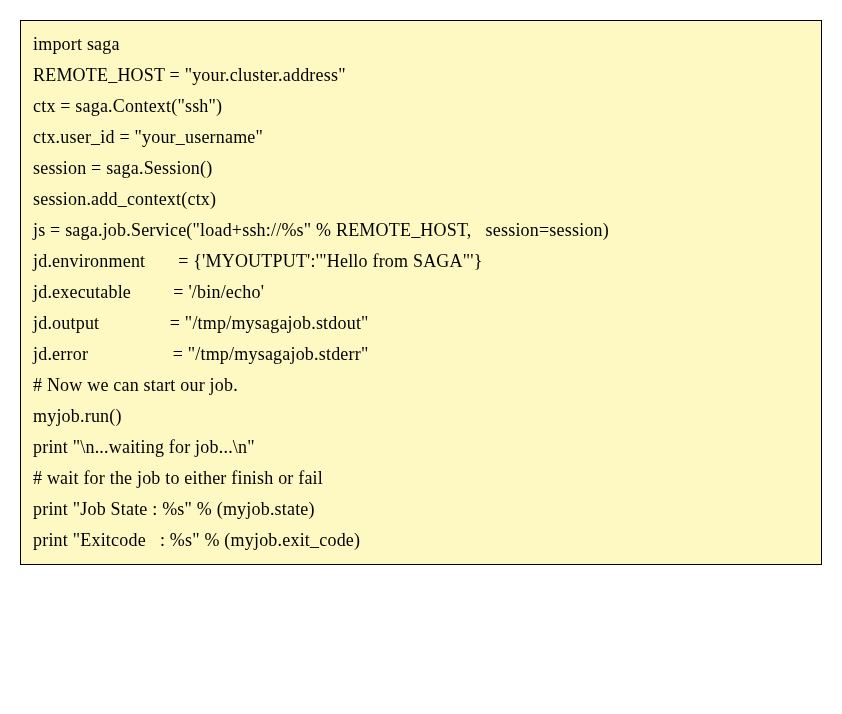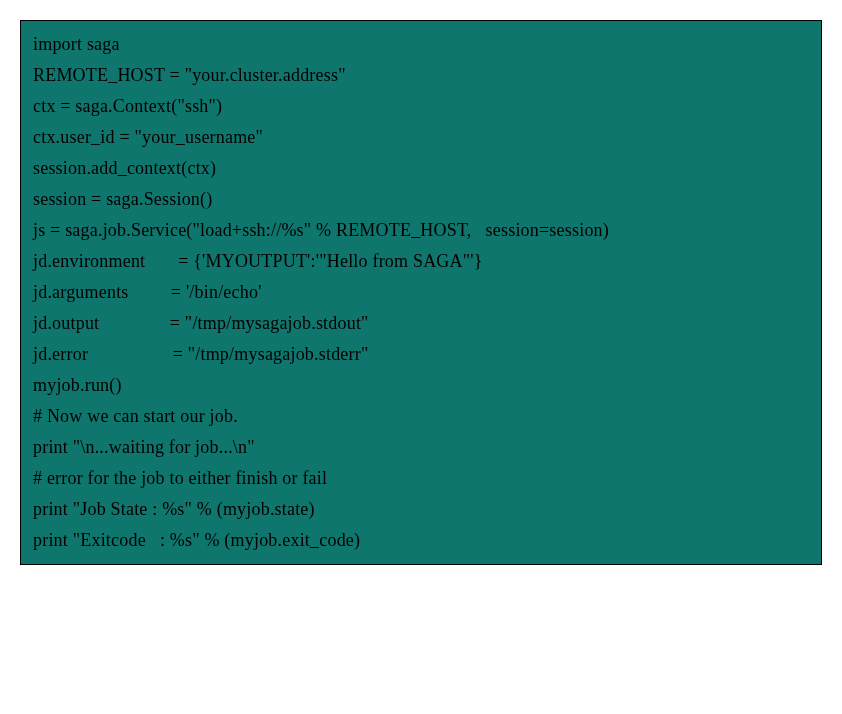--- a/index.html
+++ b/index.html
@@ -10,47 +10,47 @@
     body {
       background: #ffffff;
       font-family: Georgia, 'Times New Roman', serif;
       padding: 20px;
       width: 842px;
       height: 714px;
     }
     .code-box {
       border: 1.5px solid #000000;
       padding: 8px 12px;
-      background: #0f766e;
+      background: #fef9c3;
       width: 802px;
       margin: 0 auto;
     }
     .code-line {
       font-family: Georgia, 'Times New Roman', serif;
       font-size: 18px;
       line-height: 31px;
       color: #000000;
       white-space: pre;
       letter-spacing: 0.2px;
     }
   </style>
 </head>
 <body>
 
 <div class="code-box">
   <div class="code-line">import saga</div>
   <div class="code-line">REMOTE_HOST = "your.cluster.address"</div>
   <div class="code-line">ctx = saga.Context("ssh")</div>
   <div class="code-line">ctx.user_id = "your_username"</div>
+  <div class="code-line">session = saga.Session()</div>
   <div class="code-line">session.add_context(ctx)</div>
-  <div class="code-line">session = saga.Session()</div>
   <div class="code-line">js = saga.job.Service("load+ssh://%s" % REMOTE_HOST,   session=session)</div>
   <div class="code-line">jd.environment       = {'MYOUTPUT':'"Hello from SAGA"'}</div>
-  <div class="code-line">jd.arguments         = '/bin/echo'</div>
+  <div class="code-line">jd.executable         = '/bin/echo'</div>
   <div class="code-line">jd.output               = "/tmp/mysagajob.stdout"</div>
   <div class="code-line">jd.error                  = "/tmp/mysagajob.stderr"</div>
+  <div class="code-line"># Now we can start our job.</div>
   <div class="code-line">myjob.run()</div>
-  <div class="code-line"># Now we can start our job.</div>
   <div class="code-line">print "\n...waiting for job...\n"</div>
-  <div class="code-line"># error for the job to either finish or fail</div>
+  <div class="code-line"># wait for the job to either finish or fail</div>
   <div class="code-line">print "Job State : %s" % (myjob.state)</div>
   <div class="code-line">print "Exitcode   : %s" % (myjob.exit_code)</div>
 </div>
 
 </body></html>

